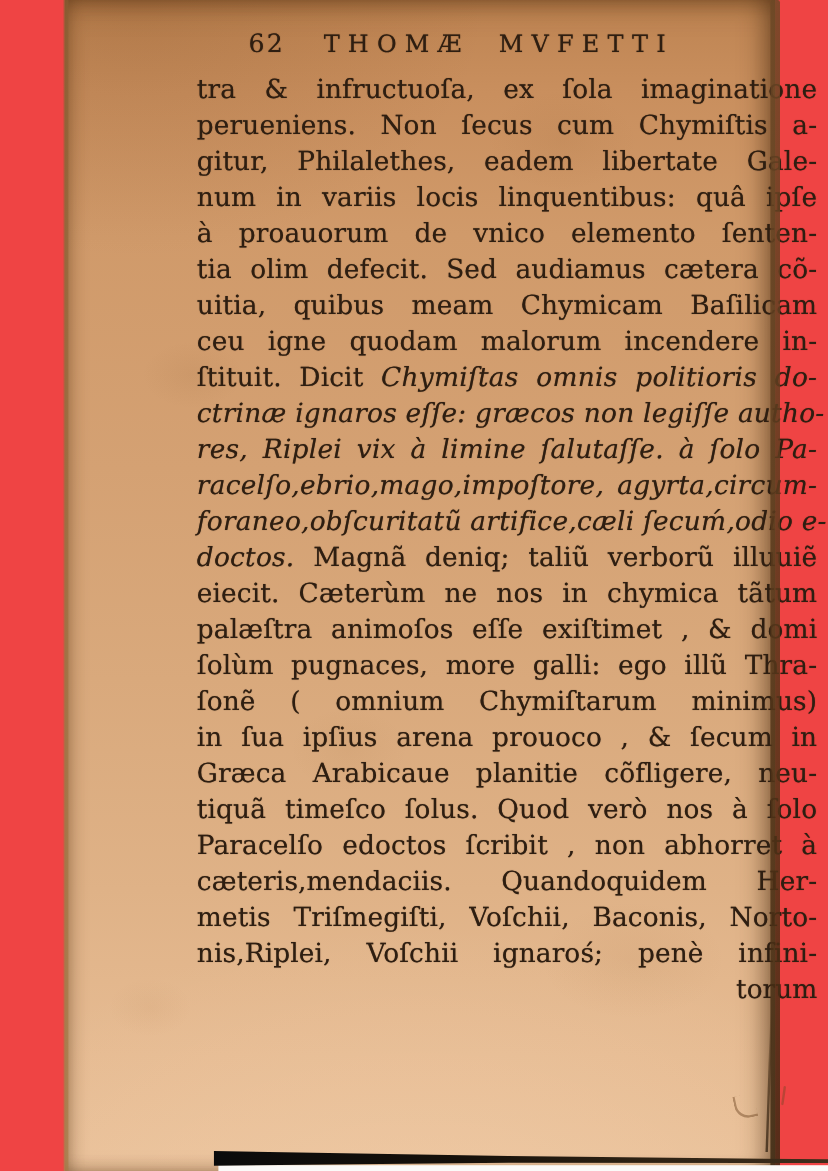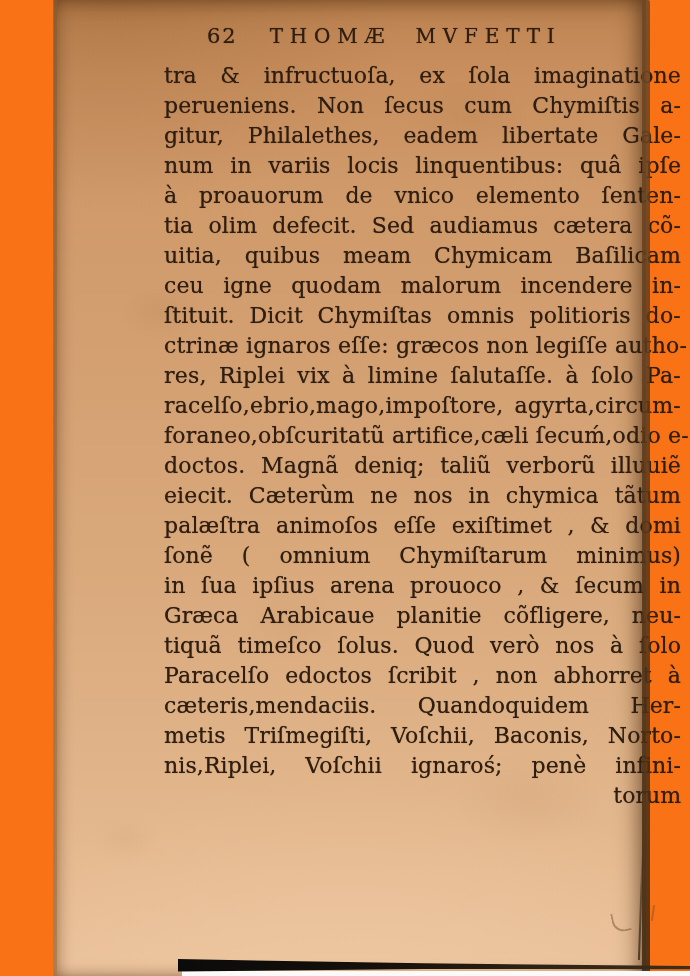--- a/index.html
+++ b/index.html
@@ -2,21 +2,21 @@
 <html><head>
 <meta charset="utf-8">
 <style>
   html,body{margin:0;padding:0;}
   body{
     width:690px;height:976px;overflow:hidden;
     background:#ffffff;
     font-family:"DejaVu Serif","Liberation Serif",serif;
   }
   .scan{
-    position:relative;width:690px;height:976px;background:#f97316;
+    position:relative;width:690px;height:976px;background:#ef4444;
   }
   
   .page{
     position:absolute;left:54px;top:0;width:592px;height:976px;
     background:
       radial-gradient(130% 55% at 50% 112%, rgba(255,228,200,0.30), rgba(255,228,200,0) 60%),
       radial-gradient(90% 40% at 10% 0%, rgba(120,70,30,0.18), rgba(120,70,30,0) 55%),
       linear-gradient(180deg,#bd8351 0%,#c98f5e 8%,#d09a6a 20%,#d4a173 40%,#d9a97c 58%,#dfb287 76%,#e6bb92 90%,#e9c098 100%);
     box-shadow:
       inset 9px 0 16px -7px rgba(88,52,22,0.55),
@@ -60,21 +60,21 @@
   .body-text{
     position:absolute;left:110px;top:61px;width:517px;
     text-shadow:0 0 0.7px rgba(42,26,12,0.7);
   }
   .line{
     font-size:22px;line-height:30px;
     text-align:justify;text-align-last:justify;
     white-space:nowrap; 
     letter-spacing:0.1px;
   }
-  .line .it{letter-spacing:0.2px;}
+  .line .it{font-style:italic;letter-spacing:0.2px;}
   .catchword-row{
     font-size:22px;line-height:30px;text-align:right;text-align-last:right;
     margin-top:0px;
   }
   
   .bottom-white{
     position:absolute;left:182px;right:0;bottom:0;height:5px;background:#fbfaf8;
   }
   .bottom-wedge{
     position:absolute;left:178px;right:0;bottom:4px;height:14px;
@@ -121,20 +121,21 @@
         <div class="line"><span class="rm">uitia, quibus meam Chymicam Baſilicam</span></div>
         <div class="line"><span class="rm">ceu igne quodam malorum incendere in-</span></div>
         <div class="line"><span class="rm">ſtituit. Dicit </span><span class="it">Chymiſtas omnis politioris do-</span></div>
         <div class="line"><span class="it">ctrinæ ignaros eſſe: græcos non legiſſe autho-</span></div>
         <div class="line"><span class="it">res, Riplei vix à limine ſalutaſſe. à ſolo Pa-</span></div>
         <div class="line"><span class="it">racelſo,ebrio,mago,impoſtore, agyrta,circum-</span></div>
         <div class="line"><span class="it">foraneo,obſcuritatũ artifice,cæli ſecuḿ,odio e-</span></div>
         <div class="line"><span class="it">doctos.</span><span class="rm"> Magnã deniq; taliũ verborũ illuuiẽ</span></div>
         <div class="line"><span class="rm">eiecit. Cæterùm ne nos in chymica tãtum</span></div>
         <div class="line"><span class="rm">palæſtra animoſos eſſe exiſtimet , &amp; domi</span></div>
+        <div class="line"><span class="rm">ſolùm pugnaces, more galli: ego illũ Thra-</span></div>
         <div class="line"><span class="rm">ſonẽ ( omnium Chymiſtarum minimus)</span></div>
         <div class="line"><span class="rm">in ſua ipſius arena prouoco , &amp; ſecum in</span></div>
         <div class="line"><span class="rm">Græca Arabicaue planitie cõfligere, neu-</span></div>
         <div class="line"><span class="rm">tiquã timeſco ſolus. Quod verò nos à ſolo</span></div>
         <div class="line"><span class="rm">Paracelſo edoctos ſcribit , non abhorret à</span></div>
         <div class="line"><span class="rm">cæteris,mendaciis. Quandoquidem Her-</span></div>
         <div class="line"><span class="rm">metis Triſmegiſti, Voſchii, Baconis, Norto-</span></div>
         <div class="line"><span class="rm">nis,Riplei, Voſchii ignaroś; penè infini-</span></div>
         <div class="catchword-row">torum</div>
     </div>

